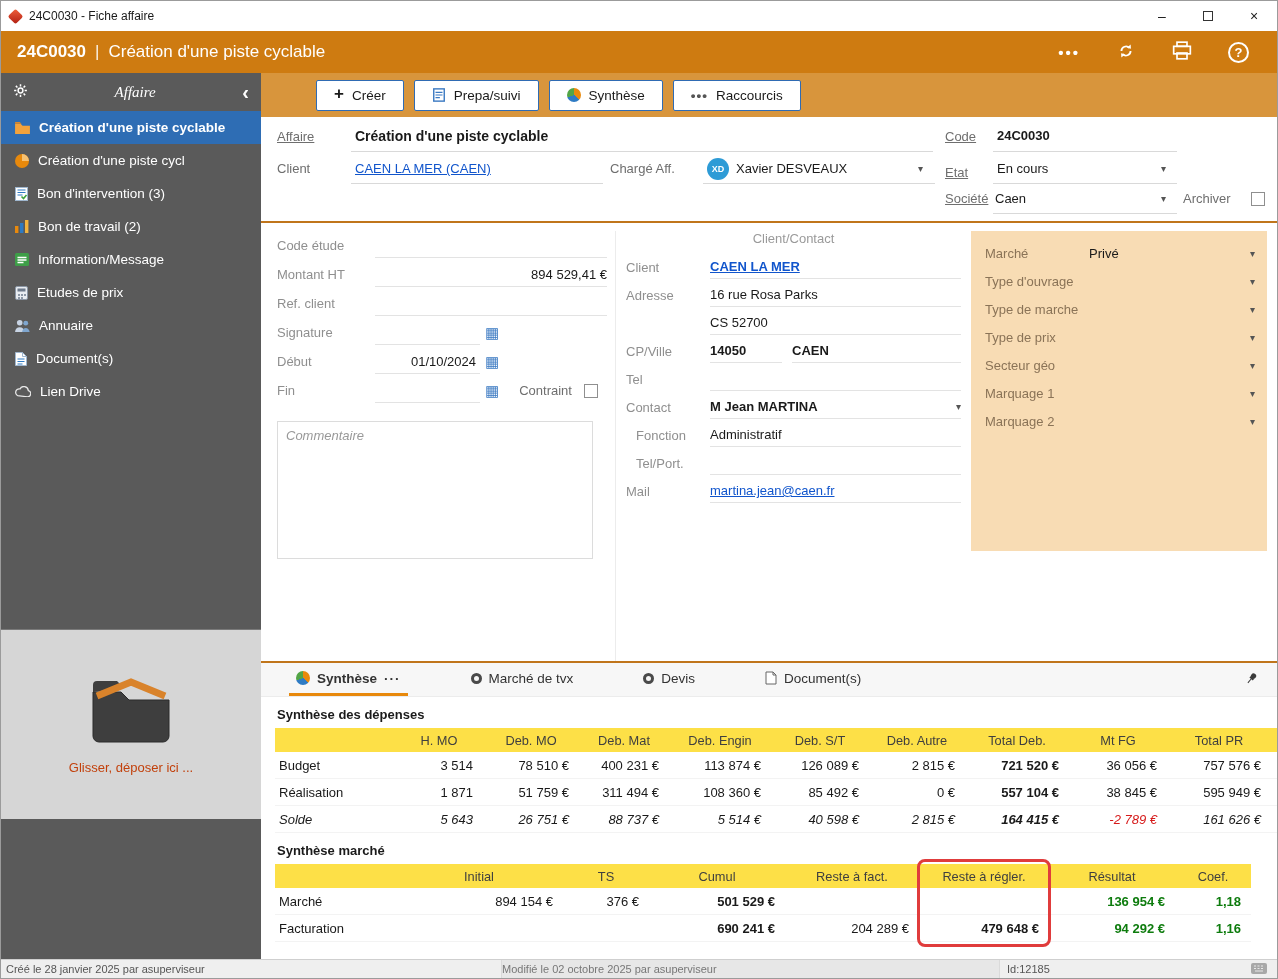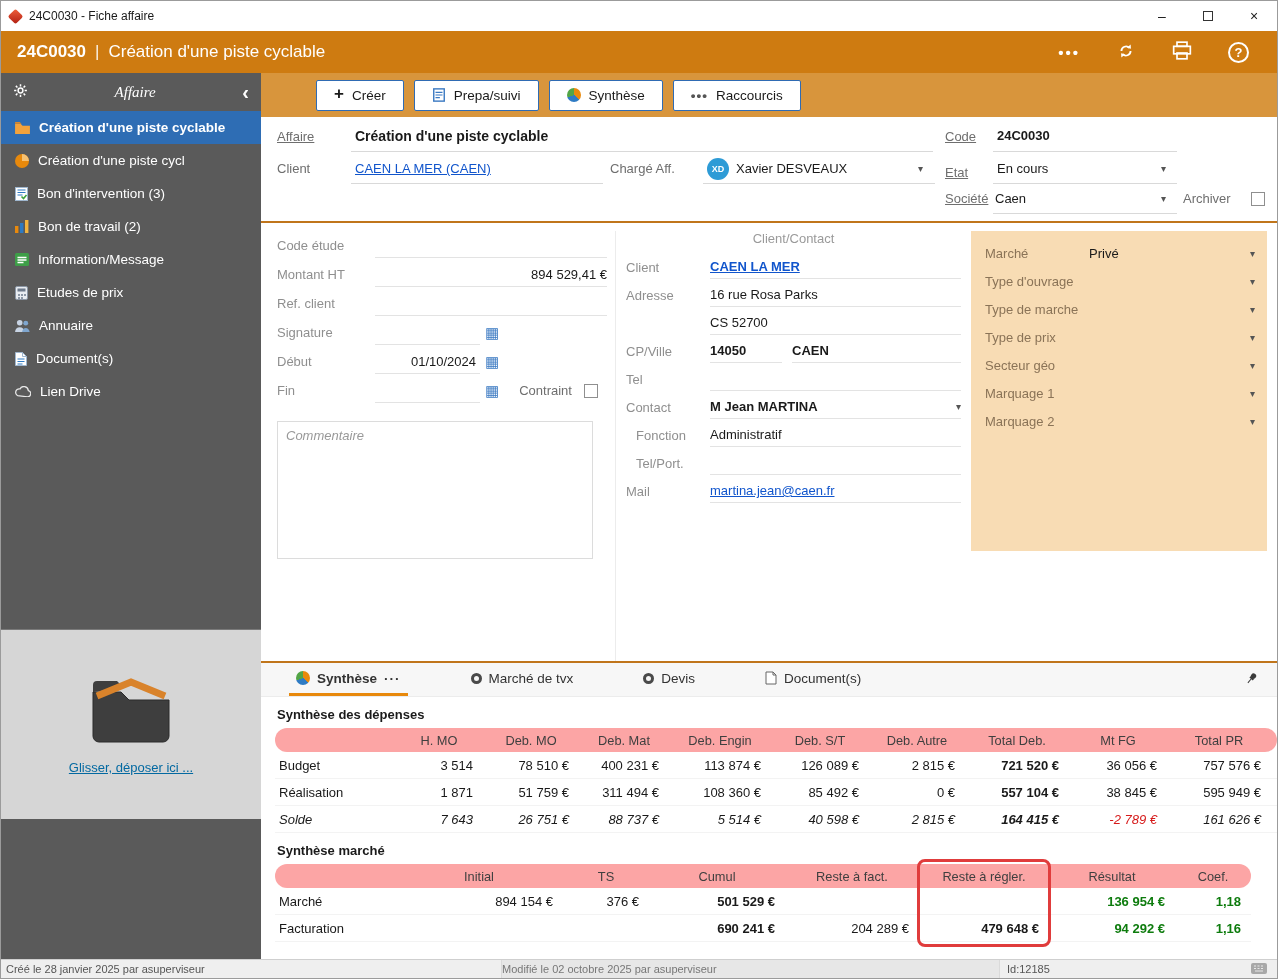--- a/index.html
+++ b/index.html
@@ -28,21 +28,21 @@
 
   
   .sidebar{width:260px;background:#5A5A5A;color:#fff;display:flex;flex-direction:column;flex:none;}
   .sb-head{height:38px;display:flex;align-items:center;padding:0 12px;flex:none;}
   .sb-title{flex:1;text-align:center;font-style:italic;font-size:15px;font-family:"Liberation Serif",serif;}
   .sb-chev{font-size:20px;font-weight:bold;line-height:1;}
   .sbi{height:33px;display:flex;align-items:center;gap:9px;padding-left:14px;font-size:13.5px;flex:none;cursor:default;}
   .sbi.sel{background:#2E6DB4;font-weight:bold;}
   .sbi svg{flex:none;}
   .sb-spacer{flex:1;}
-  .dropzone{height:190px;background:#D6D6D6;color:#0369a1;display:flex;flex-direction:column;align-items:center;justify-content:center;gap:16px;border-top:1px solid #7A7A7A;flex:none;text-decoration:underline;}
+  .dropzone{height:190px;background:#D6D6D6;color:#c2410c;display:flex;flex-direction:column;align-items:center;justify-content:center;gap:16px;border-top:1px solid #7A7A7A;flex:none;}
   .sb-bottom{height:140px;flex:none;}
 
   
   .main{flex:1;display:flex;flex-direction:column;background:#fff;min-width:0;}
   .toolbar{height:44px;background:#D8953C;display:flex;align-items:center;gap:10px;padding-left:55px;flex:none;}
   .tbtn{height:31px;background:#fff;border:1px solid #2F6BB3;border-radius:2px;padding:0 17px;font-size:13.5px;display:flex;align-items:center;gap:8px;color:#1a1a1a;font-family:inherit;cursor:pointer;}
   .plus{font-size:17px;font-weight:bold;margin-top:-2px;}
   .pie{width:14px;height:14px;border-radius:50%;background:conic-gradient(#E8890C 0 130deg,#2E7BC4 130deg 250deg,#52A546 250deg 360deg);display:inline-block;}
   .dots{color:#555;font-weight:bold;letter-spacing:1px;}
 
@@ -92,21 +92,21 @@
   .tabs{height:34px;display:flex;align-items:stretch;background:#F7F7F7;border-bottom:1px solid #ECECEC;padding-left:28px;}
   .tab{display:flex;align-items:center;gap:7px;padding:0 7px;margin-right:56px;color:#333;font-size:13.5px;cursor:pointer;border-bottom:3px solid transparent;}
   .tab.active{font-weight:bold;border-bottom:3px solid #E8890C;}
   .tabmore{font-weight:bold;color:#333;letter-spacing:1px;}
   .ring{width:11px;height:11px;border-radius:50%;border:3px solid #4A4A4A;display:inline-block;}
   .pin{margin-left:auto;margin-right:18px;align-self:center;cursor:pointer;}
   .sec-title{font-weight:bold;font-size:13px;margin:10px 0 6px 16px;}
 
   .g1{display:grid;grid-template-columns:120px 88px 96px 90px 102px 98px 96px 104px 98px 104px;align-items:center;}
   .g2{display:grid;grid-template-columns:120px 168px 86px 136px 134px 130px 126px 76px;align-items:center;}
-  .thead{background:#fca5a5;height:24px;color:#3F3F3F;border-radius:12px;}
+  .thead{background:#fde047;height:24px;color:#3F3F3F;}
   .thead .tc{text-align:center;font-size:12.8px;}
   .trow{height:27px;border-bottom:1px solid #F3F3F3;}
   .tc.numv{text-align:right;padding-right:10px;}
   .tc.lblv{padding-left:4px;}
   .it{font-style:italic;}
   .green{color:#0E7C0E;font-weight:bold;}
   .red{color:#D61A1A;}
   .t1,.t2wrap{margin-left:14px;}
   .t2wrap{position:relative;width:max-content;}
   .redbox{position:absolute;left:642px;top:-5px;width:134px;height:88px;border:3px solid #E03C3C;border-radius:8px;pointer-events:none;}
@@ -524,21 +524,21 @@
             <div class="tc numv">311 494 €</div>
             <div class="tc numv">108 360 €</div>
             <div class="tc numv">85 492 €</div>
             <div class="tc numv">0 €</div>
             <div class="tc numv b">557 104 €</div>
             <div class="tc numv">38 845 €</div>
             <div class="tc numv">595 949 €</div>
           </div>
           <div class="g1 trow it">
             <div class="tc lblv">Solde</div>
-            <div class="tc numv">7 643</div>
+            <div class="tc numv">5 643</div>
             <div class="tc numv">26 751 €</div>
             <div class="tc numv">88 737 €</div>
             <div class="tc numv">5 514 €</div>
             <div class="tc numv">40 598 €</div>
             <div class="tc numv">2 815 €</div>
             <div class="tc numv b">164 415 €</div>
             <div class="tc numv red">-2 789 €</div>
             <div class="tc numv">161 626 €</div>
           </div>
         </div>

